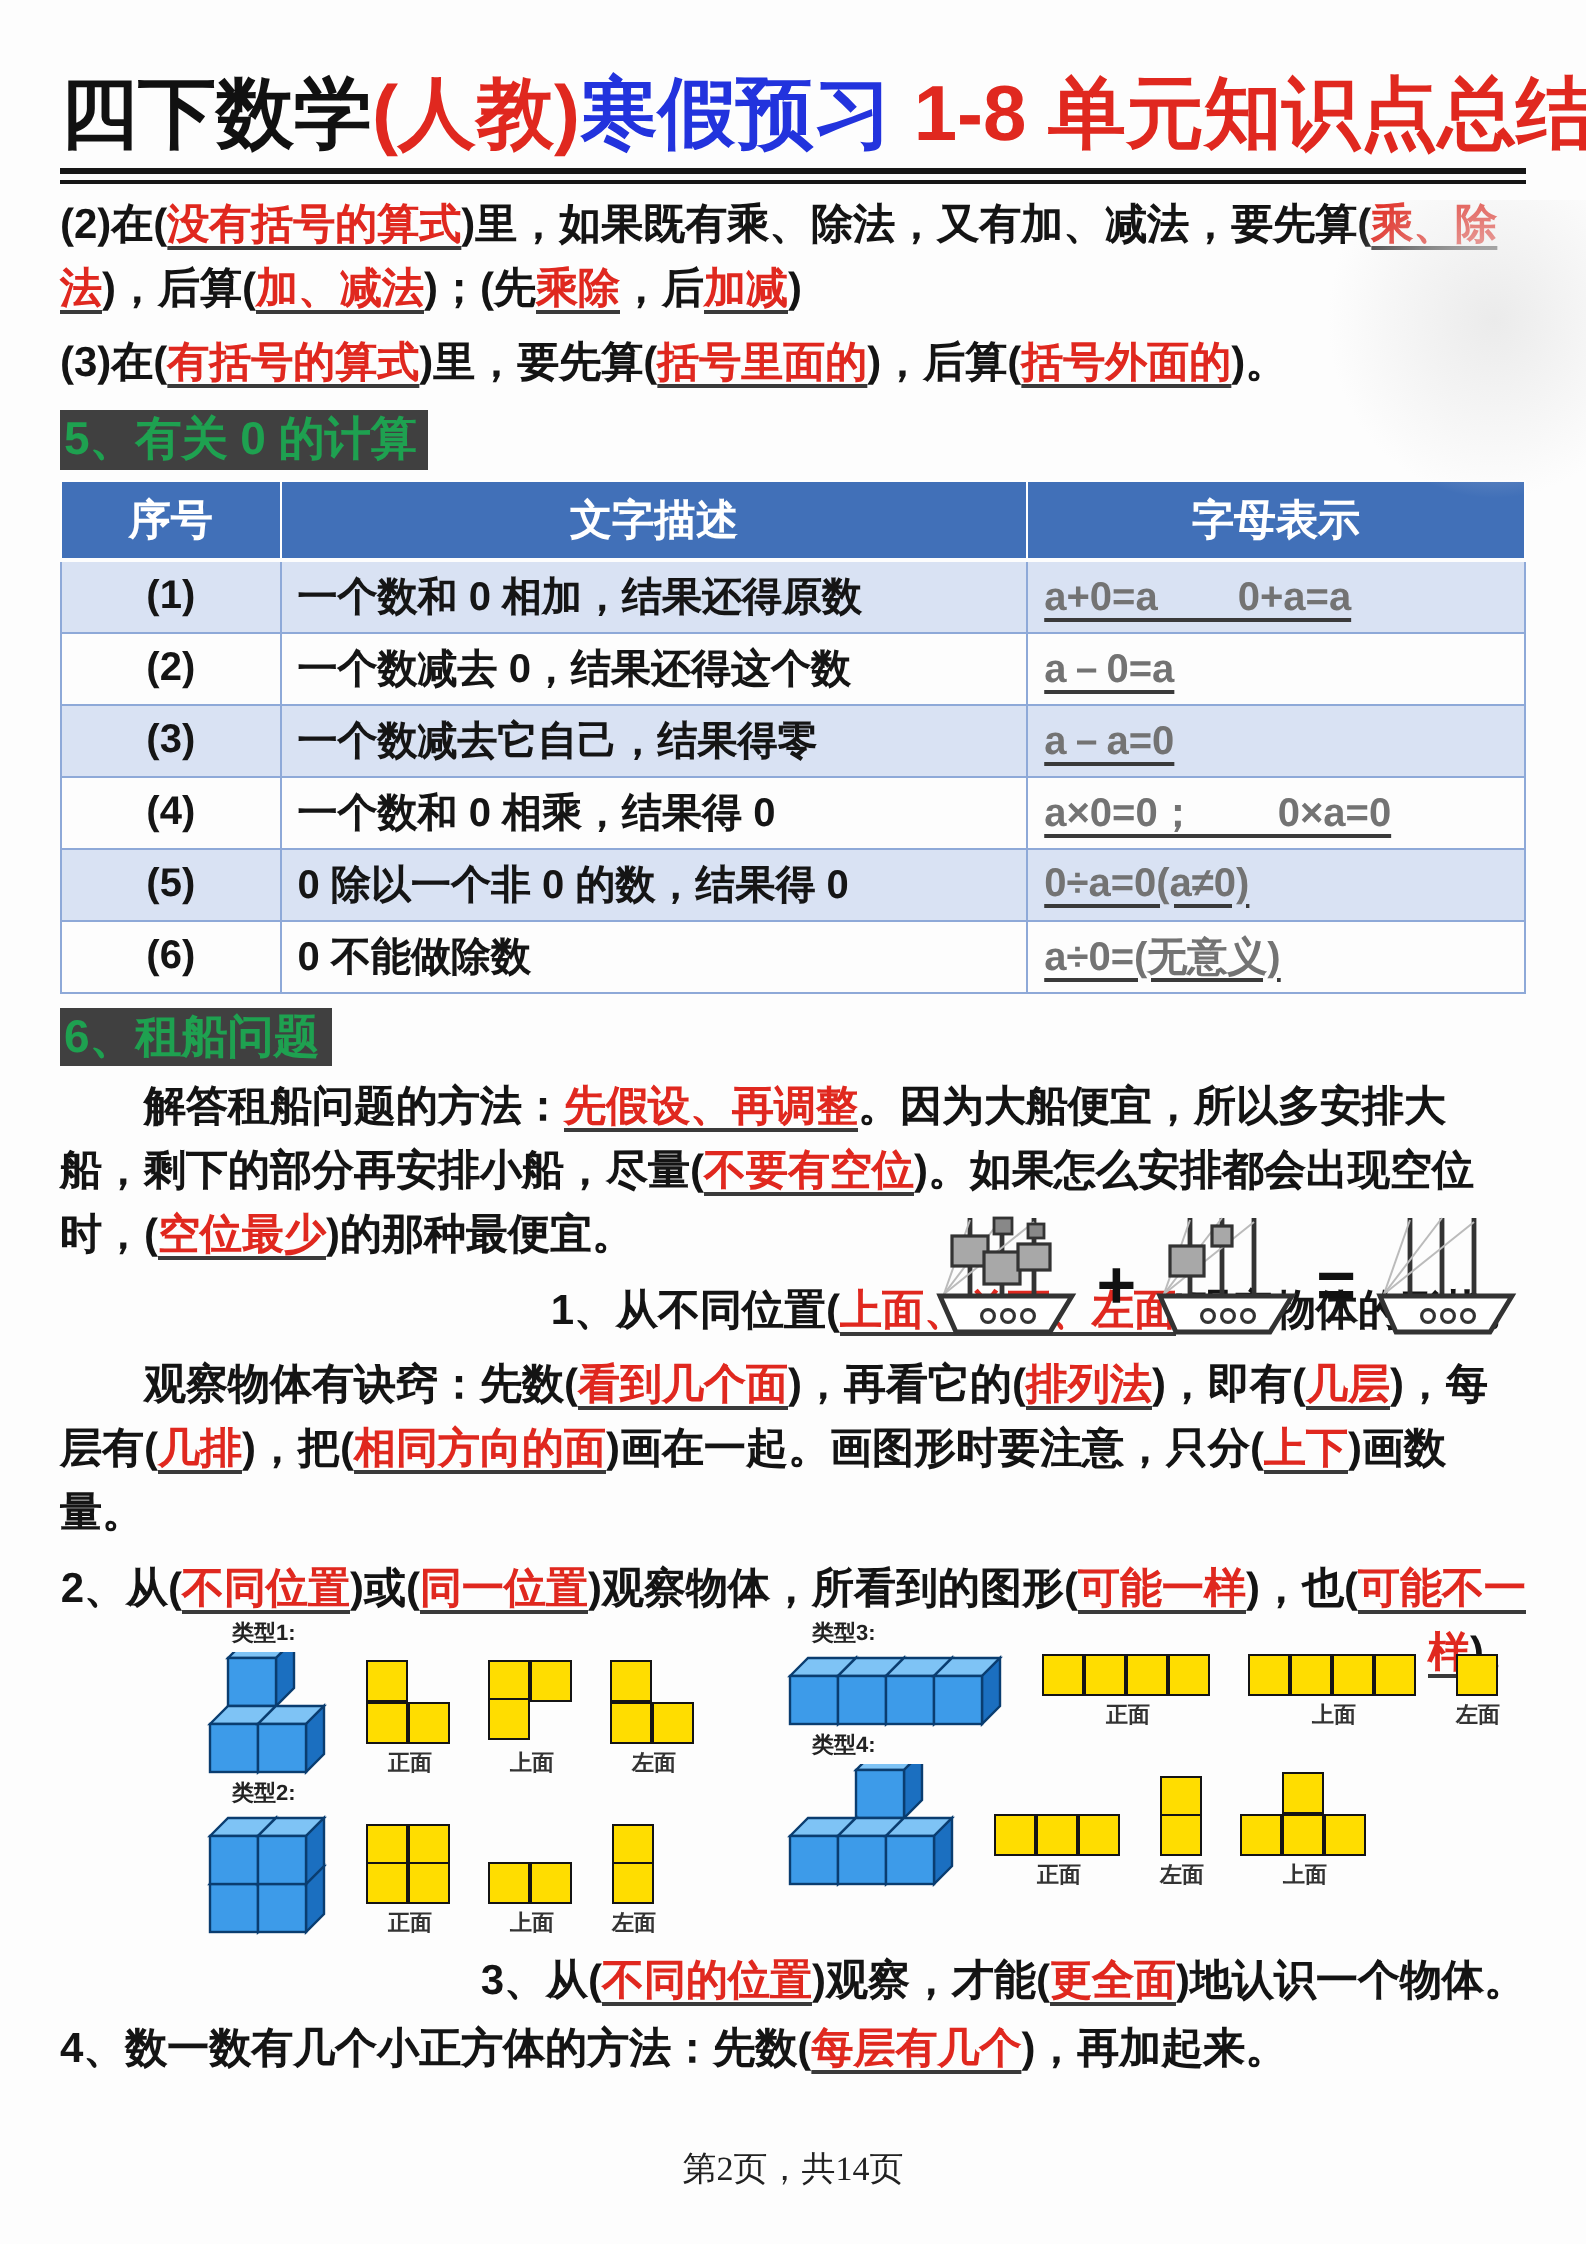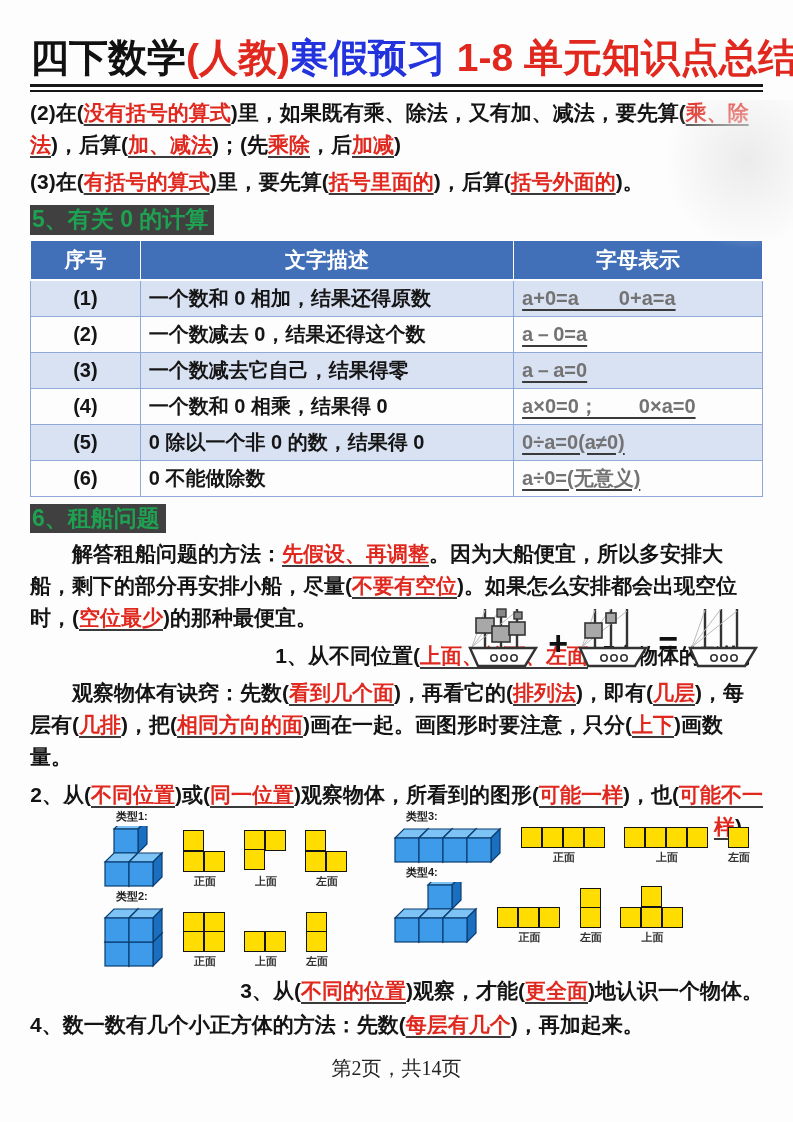--- a/index.html
+++ b/index.html
@@ -51,21 +51,21 @@
   .fig-group {}
   .fig-label { font-size:11px; font-weight:700; color:#222; margin:0 0 2px 14px; }
   .fig-row { display:flex; align-items:flex-end; gap:19px; }
   .view { display:flex; flex-direction:column; align-items:center; }
   .view .grid { display:grid; }
   .view .cell { width:21px; height:21px; }
   .view .cell.on { background:#ffdd00; border:1.7px solid #141414; margin:-0.85px; }
   .view .vlabel { font-size:11px; color:#333; margin-top:3px; font-weight:600; }
   
   .item { margin-top:6px;text-align:right; }
-  .footer { position:absolute; left:0; right:0; bottom:40px; text-align:center; font-size:20px; color:#222;
+  .footer { position:absolute; left:0; right:0; bottom:26px; text-align:center; font-size:17px; color:#222;
             font-family:"Liberation Serif", serif; }
 </style>
 </head>
 <body>
 
 <div class="page">
   <div class="scan-blob"></div>
 
   <div class="title"><span class="t-black">四下数学</span><span class="t-red">(人教)</span><span class="t-blue">寒假预习 </span><span class="t-red">1-8 单元知识点总结</span></div>
   <div class="double-rule"></div>

